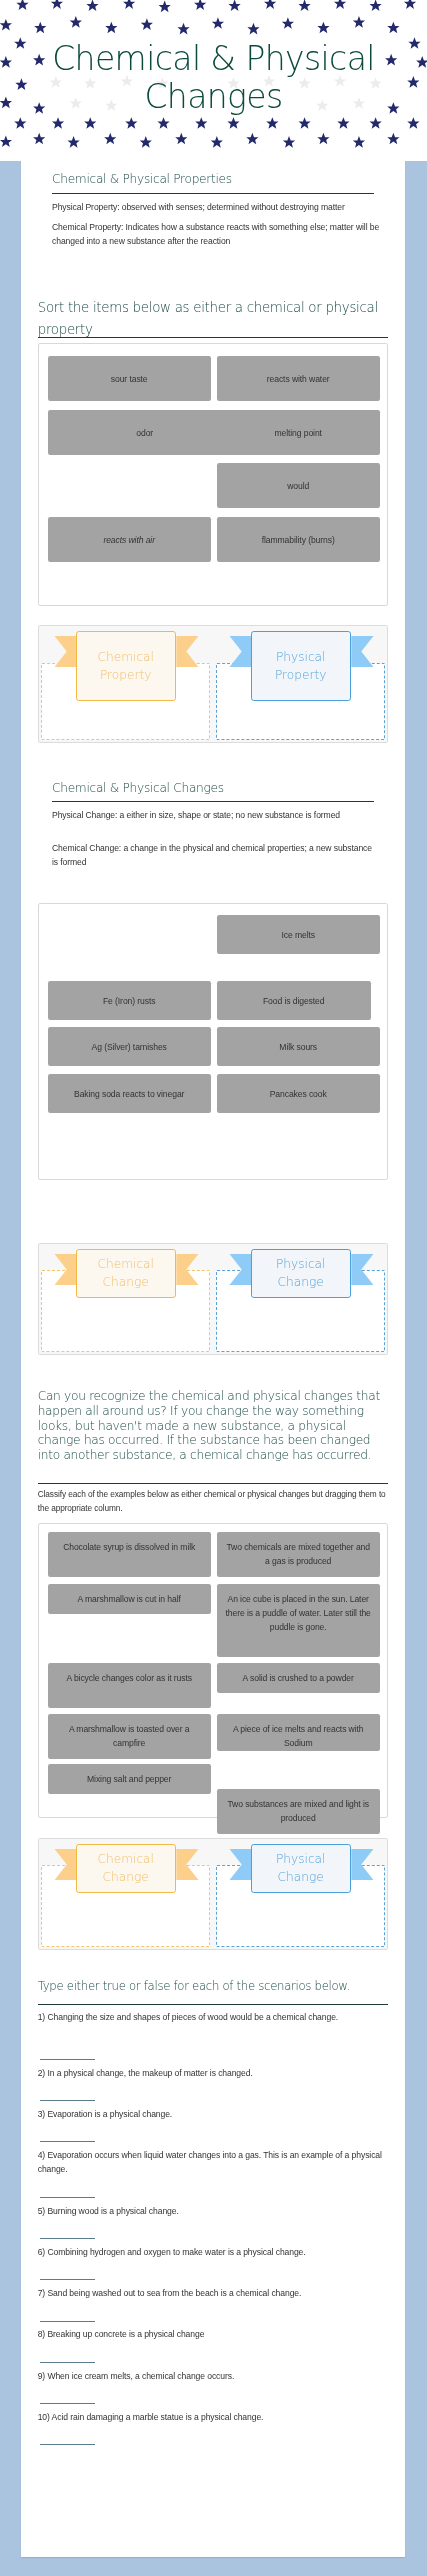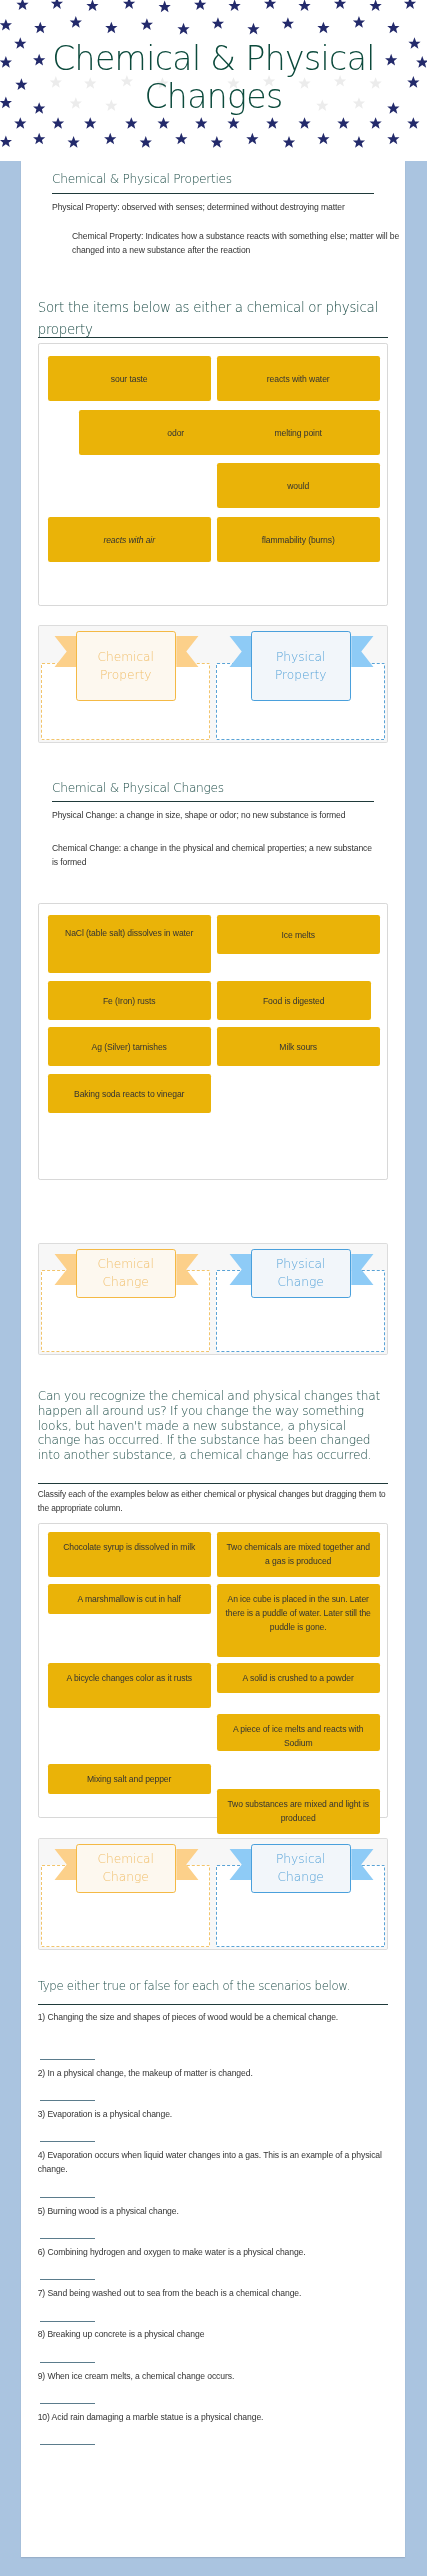--- a/index.html
+++ b/index.html
@@ -42,21 +42,21 @@
   .rule { position: absolute; height: 0.6px; background: #1f3a3a; }
   .para {
     font-size: 8.6px; line-height: 14px; color: #333;
     font-family: "Liberation Sans", sans-serif;
     letter-spacing: -0.1px;
   }
   .card {
     position: absolute; border: 0.6px solid #d8d8d8; border-radius: 2.2px; background: #fff;
   }
   .item {
-    position: absolute; background: #eab308; border-radius: 2.2px;
+    position: absolute; background: #a3a3a3; border-radius: 2.2px;
     display: flex; align-items: flex-start; justify-content: center;
     text-align: center; font-size: 8.6px; line-height: 14px; color: #333;
     padding: 0 7.8px; letter-spacing: -0.1px;
   }
   .item.center { align-items: center; }
   .bins {
     position: absolute; background: #f7f7f7; border: 0.6px solid #dcdcdc; border-radius: 1.7px;
   }
   .bin {
     position: absolute; border: 1.1px dashed; background: #fff; border-radius: 1.1px;
@@ -167,29 +167,29 @@
     <div>Chemical &amp; Physical</div>
     <div>Changes</div>
   </div>
 </div>
 
 <div class="page">
 
   <div class="abs sec-title" style="left:31px; top:10px; font-size:12.2px; line-height:16.7px;">Chemical &amp; Physical Properties</div>
   <div class="rule" style="left:31px; top:32px; width:322px;"></div>
   <div class="abs para" style="left:31px; top:39px; width:323px;">Physical Property: observed with senses; determined without destroying matter</div>
-  <div class="abs para" style="left:31px; top:68px; width:328px;margin-left:20px;">Chemical Property: Indicates how a substance reacts with something else; matter will be changed into a new substance after the reaction</div>
+  <div class="abs para" style="left:31px; top:59px; width:328px;">Chemical Property: Indicates how a substance reacts with something else; matter will be changed into a new substance after the reaction</div>
 
   <div class="abs sec-title" style="left:16.7px; top:136px; width:345px; font-size:13.4px; line-height:22px;">Sort the items below as either a chemical or physical property</div>
   <div class="rule" style="left:16.7px; top:176px; width:350px;"></div>
 
   <div class="card" style="left:16.7px; top:182px; width:350px; height:263px;">
     <div class="item center" style="left:9px; top:12.2px; width:163px; height:45px;">sour taste</div>
     <div class="item center" style="left:178px; top:12.2px; width:163px; height:45px;">reacts with water</div>
-    <div class="item center" style="left:9px; top:66px; width:194px; height:45px;margin-left:31px;">odor</div>
+    <div class="item center" style="left:9px; top:66px; width:194px; height:45px;">odor</div>
     <div class="item center" style="left:178px; top:66px; width:163px; height:45px;">melting point</div>
     <div class="item center" style="left:178px; top:119px; width:163px; height:45px;">would</div>
     <div class="item center" style="left:9px; top:173px; width:163px; height:45px;font-style:italic;">reacts with air</div>
     <div class="item center" style="left:178px; top:173px; width:163px; height:45px;">flammability (burns)</div>
 
   </div>
 
   <div class="abs" style="left:17px; top:183px; width:348px; height:262px; pointer-events:none;">
     
   </div>
@@ -210,31 +210,31 @@
       <span>Property</span>
     </div>
     <div class="label-box phys" style="left:212px; top:5px;">
       <span>Physical</span>
       <span>Property</span>
     </div>
   </div>
 
   <div class="abs sec-title" style="left:31px; top:619px; font-size:12.2px; line-height:16.7px;">Chemical &amp; Physical Changes</div>
   <div class="rule" style="left:31px; top:640px; width:322px;"></div>
-  <div class="abs para" style="left:31px; top:647px; width:323px;">Physical Change: a change in size, shape or odor; no new substance is formed</div>
+  <div class="abs para" style="left:31px; top:647px; width:323px;">Physical Change: a either in size, shape or state; no new substance is formed</div>
   <div class="abs para" style="left:31px; top:680px; width:328px;">Chemical Change: a change in the physical and chemical properties; a new substance is formed</div>
 
   <div class="card" style="left:16.7px; top:742px; width:350px; height:277px;">
-    <div class="item" style="left:9px; top:11px; width:163px; height:58px; padding-top:11px;">NaCl (table salt) dissolves in water</div>
     <div class="item center" style="left:178px; top:11px; width:163px; height:39px;">Ice melts</div>
     <div class="item center" style="left:9px; top:77px; width:163px; height:39px;">Fe (Iron) rusts</div>
     <div class="item center" style="left:178px; top:77px; width:154px; height:39px;">Food is digested</div>
     <div class="item center" style="left:9px; top:123px; width:163px; height:39px;">Ag (Silver) tarnishes</div>
     <div class="item center" style="left:178px; top:123px; width:163px; height:39px;">Milk sours</div>
     <div class="item center" style="left:9px; top:170px; width:163px; height:39px;">Baking soda reacts to vinegar</div>
+    <div class="item center" style="left:178px; top:170px; width:163px; height:39px;">Pancakes cook</div>
 
   </div>
 
   <div class="bins" style="left:16.7px; top:1082px; width:350px; height:112px;">
     <div class="bin chem" style="left:2.8px; top:25.6px; width:169px; height:82px;"></div>
     <div class="bin phys" style="left:177px; top:25.6px; width:169px; height:82px;"></div>
     <svg class="ribbon-tail" style="left:15px; top:10px;" width="145" height="31" viewBox="0 0 260 56">
       <polygon points="0,0 40,0 40,56 0,56 22,28" fill="#fcd08a"></polygon>
       <polygon points="220,0 260,0 238,28 260,56 220,56" fill="#fcd08a"></polygon>
     </svg>
@@ -256,20 +256,21 @@
   <div class="rule" style="left:16.7px; top:1322px; width:350px;"></div>
   <div class="abs para" style="left:16.7px; top:1326px; width:352px; font-size:8.3px;">Classify each of the examples below as either chemical or physical changes but dragging them to the appropriate column.</div>
 
   <div class="card" style="left:16.7px; top:1362px; width:350px; height:295px;">
     <div class="item" style="left:9px; top:8.3px; width:163px; height:45px; padding-top:7.8px;">Chocolate syrup is dissolved in milk</div>
     <div class="item" style="left:178px; top:8.3px; width:163px; height:45px; padding-top:7.8px;">Two chemicals are mixed together and a gas is produced</div>
     <div class="item" style="left:9px; top:60px; width:163px; height:30px; padding-top:7.8px;">A marshmallow is cut in half</div>
     <div class="item" style="left:178px; top:60px; width:163px; height:73px; padding-top:7.8px;">An ice cube is placed in the sun. Later there is a puddle of water. Later still the puddle is gone.</div>
     <div class="item" style="left:9px; top:139px; width:163px; height:45px; padding-top:7.8px;">A bicycle changes color as it rusts</div>
     <div class="item" style="left:178px; top:139px; width:163px; height:30px; padding-top:7.8px;">A solid is crushed to a powder</div>
+    <div class="item" style="left:9px; top:190px; width:163px; height:45px; padding-top:7.8px;">A marshmallow is toasted over a campfire</div>
     <div class="item" style="left:178px; top:190px; width:163px; height:37px; padding-top:7.8px;">A piece of ice melts and reacts with Sodium</div>
     <div class="item" style="left:9px; top:240px; width:163px; height:30px; padding-top:7.8px;">Mixing salt and pepper</div>
     <div class="item" style="left:178px; top:240px; width:163px; height:45px; padding-top:7.8px;margin-top:25px;">Two substances are mixed and light is produced</div>
   </div>
 
   <div class="bins" style="left:16.7px; top:1677px; width:350px; height:112px;">
     <div class="bin chem" style="left:2.8px; top:25.6px; width:169px; height:82px;"></div>
     <div class="bin phys" style="left:177px; top:25.6px; width:169px; height:82px;"></div>
     <svg class="ribbon-tail" style="left:15px; top:10px;" width="145" height="31" viewBox="0 0 260 56">
       <polygon points="0,0 40,0 40,56 0,56 22,28" fill="#fcd08a"></polygon>

